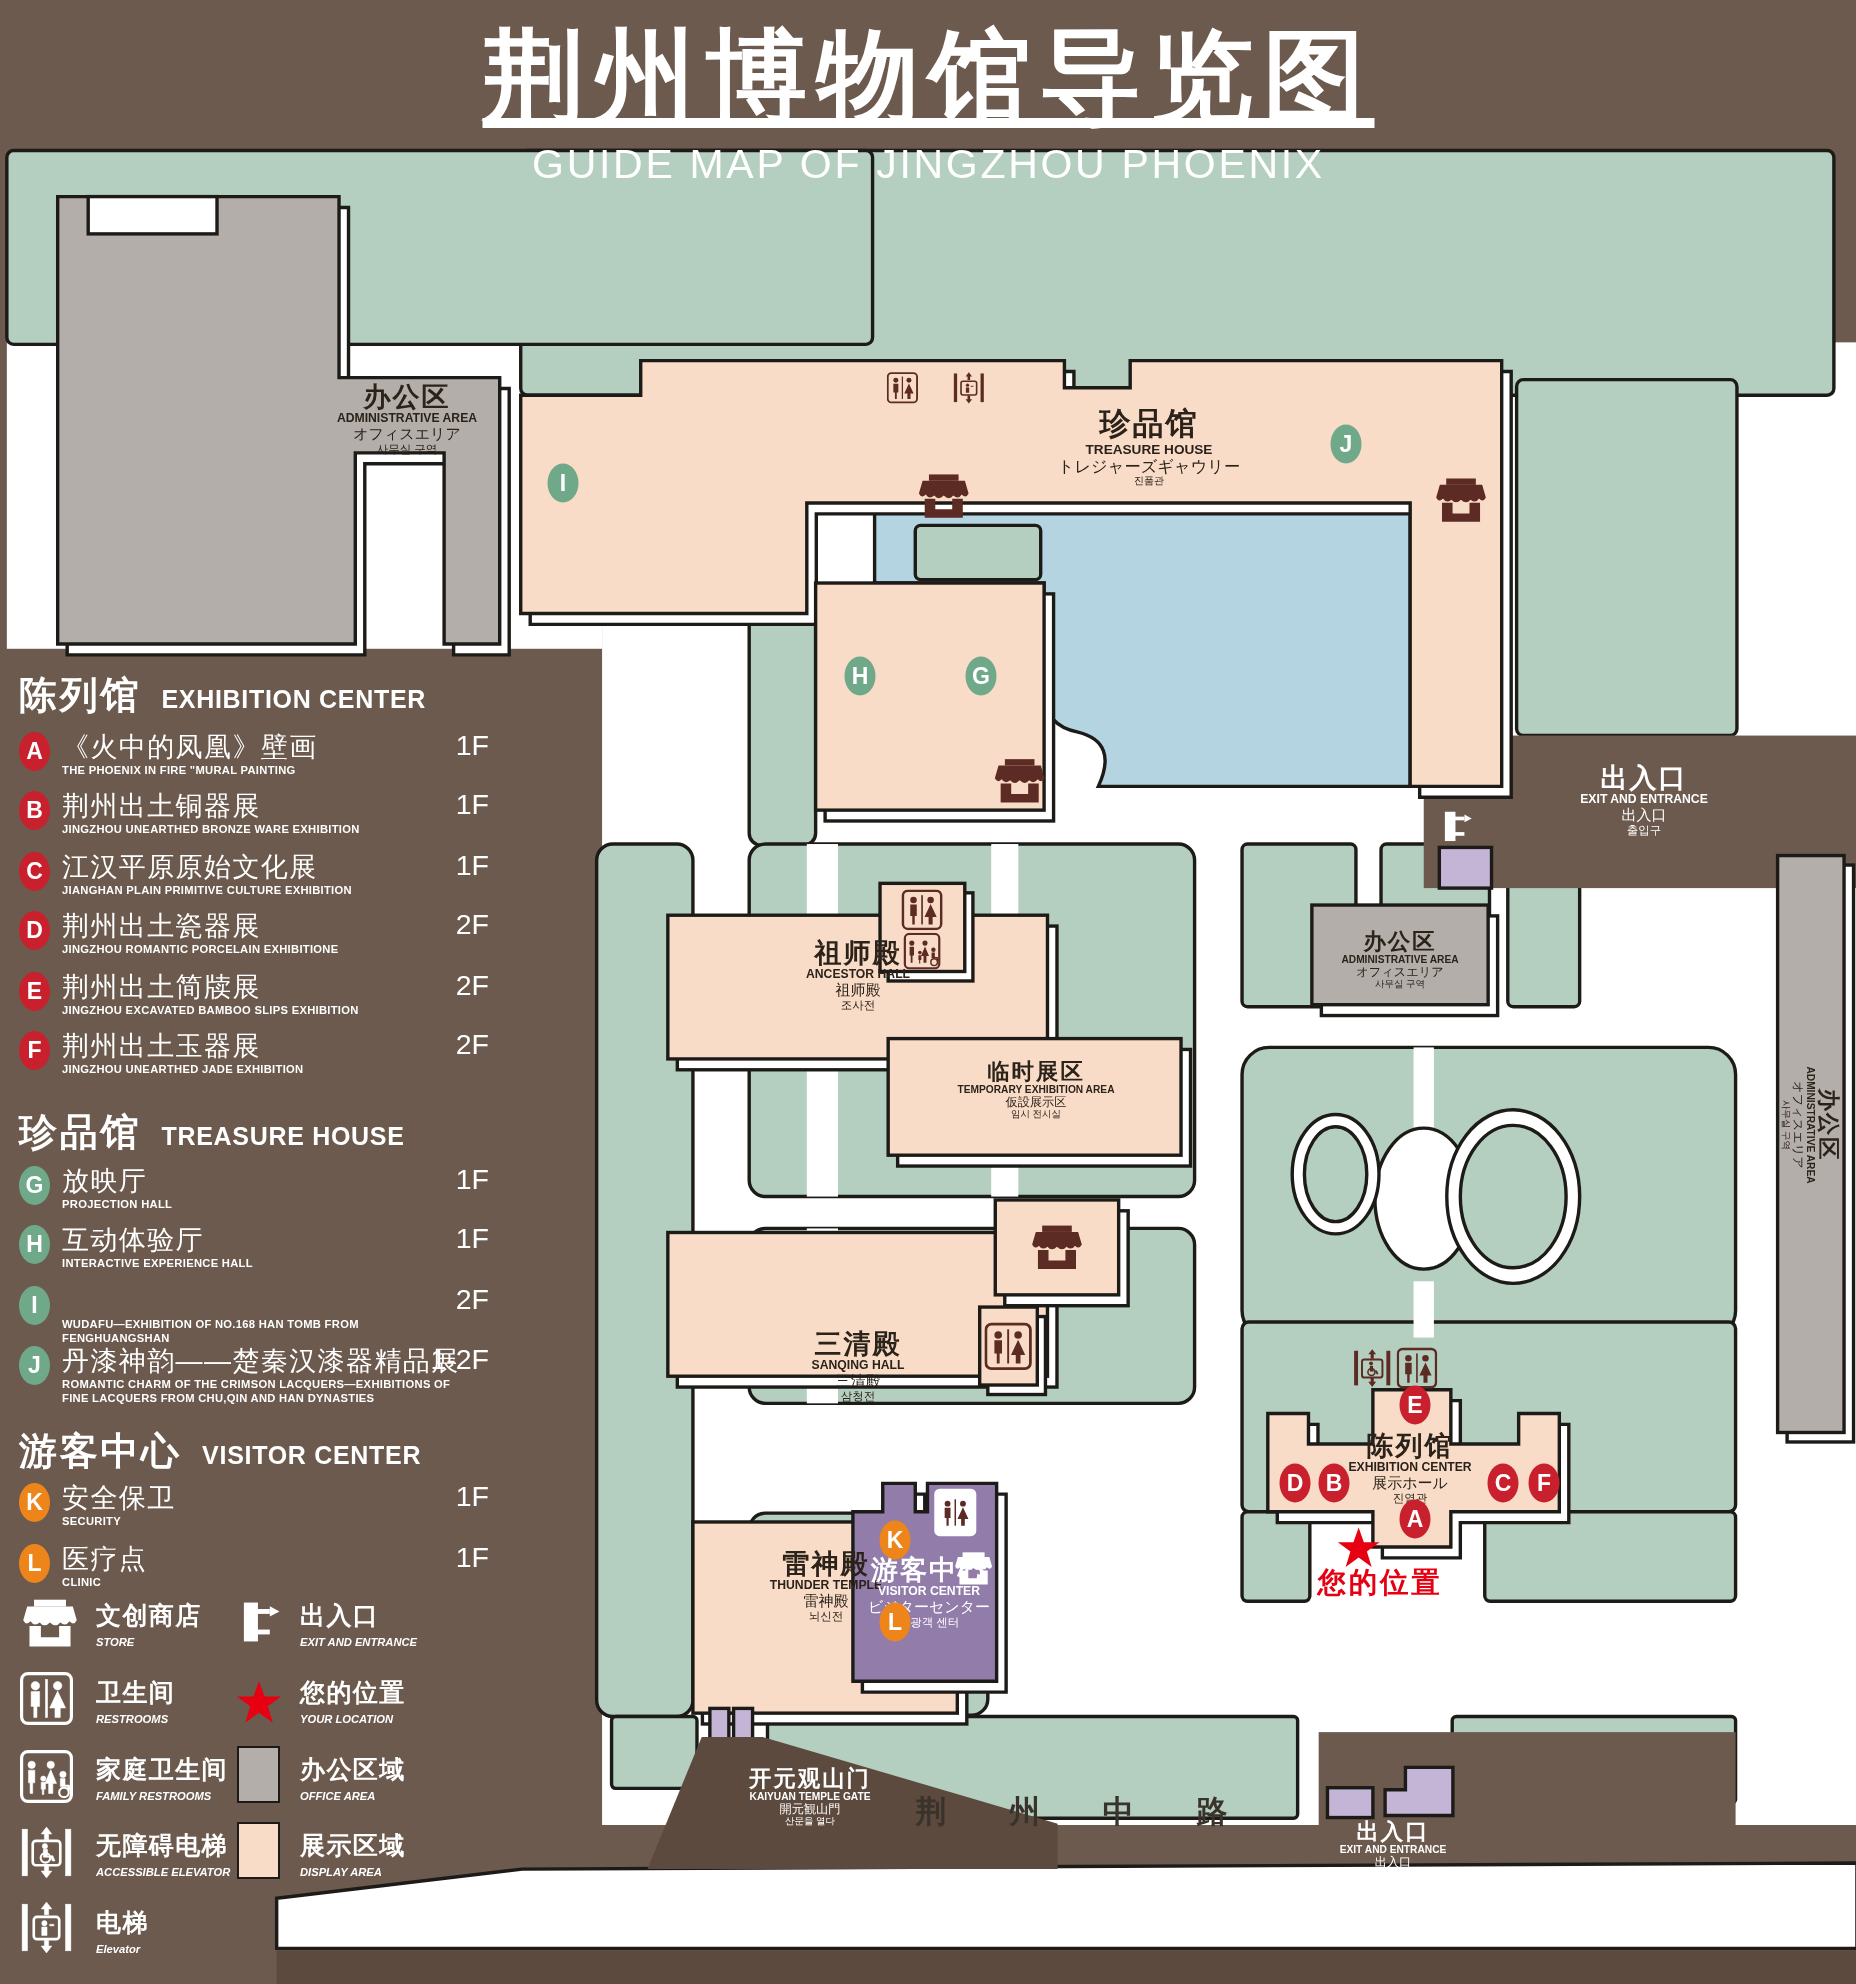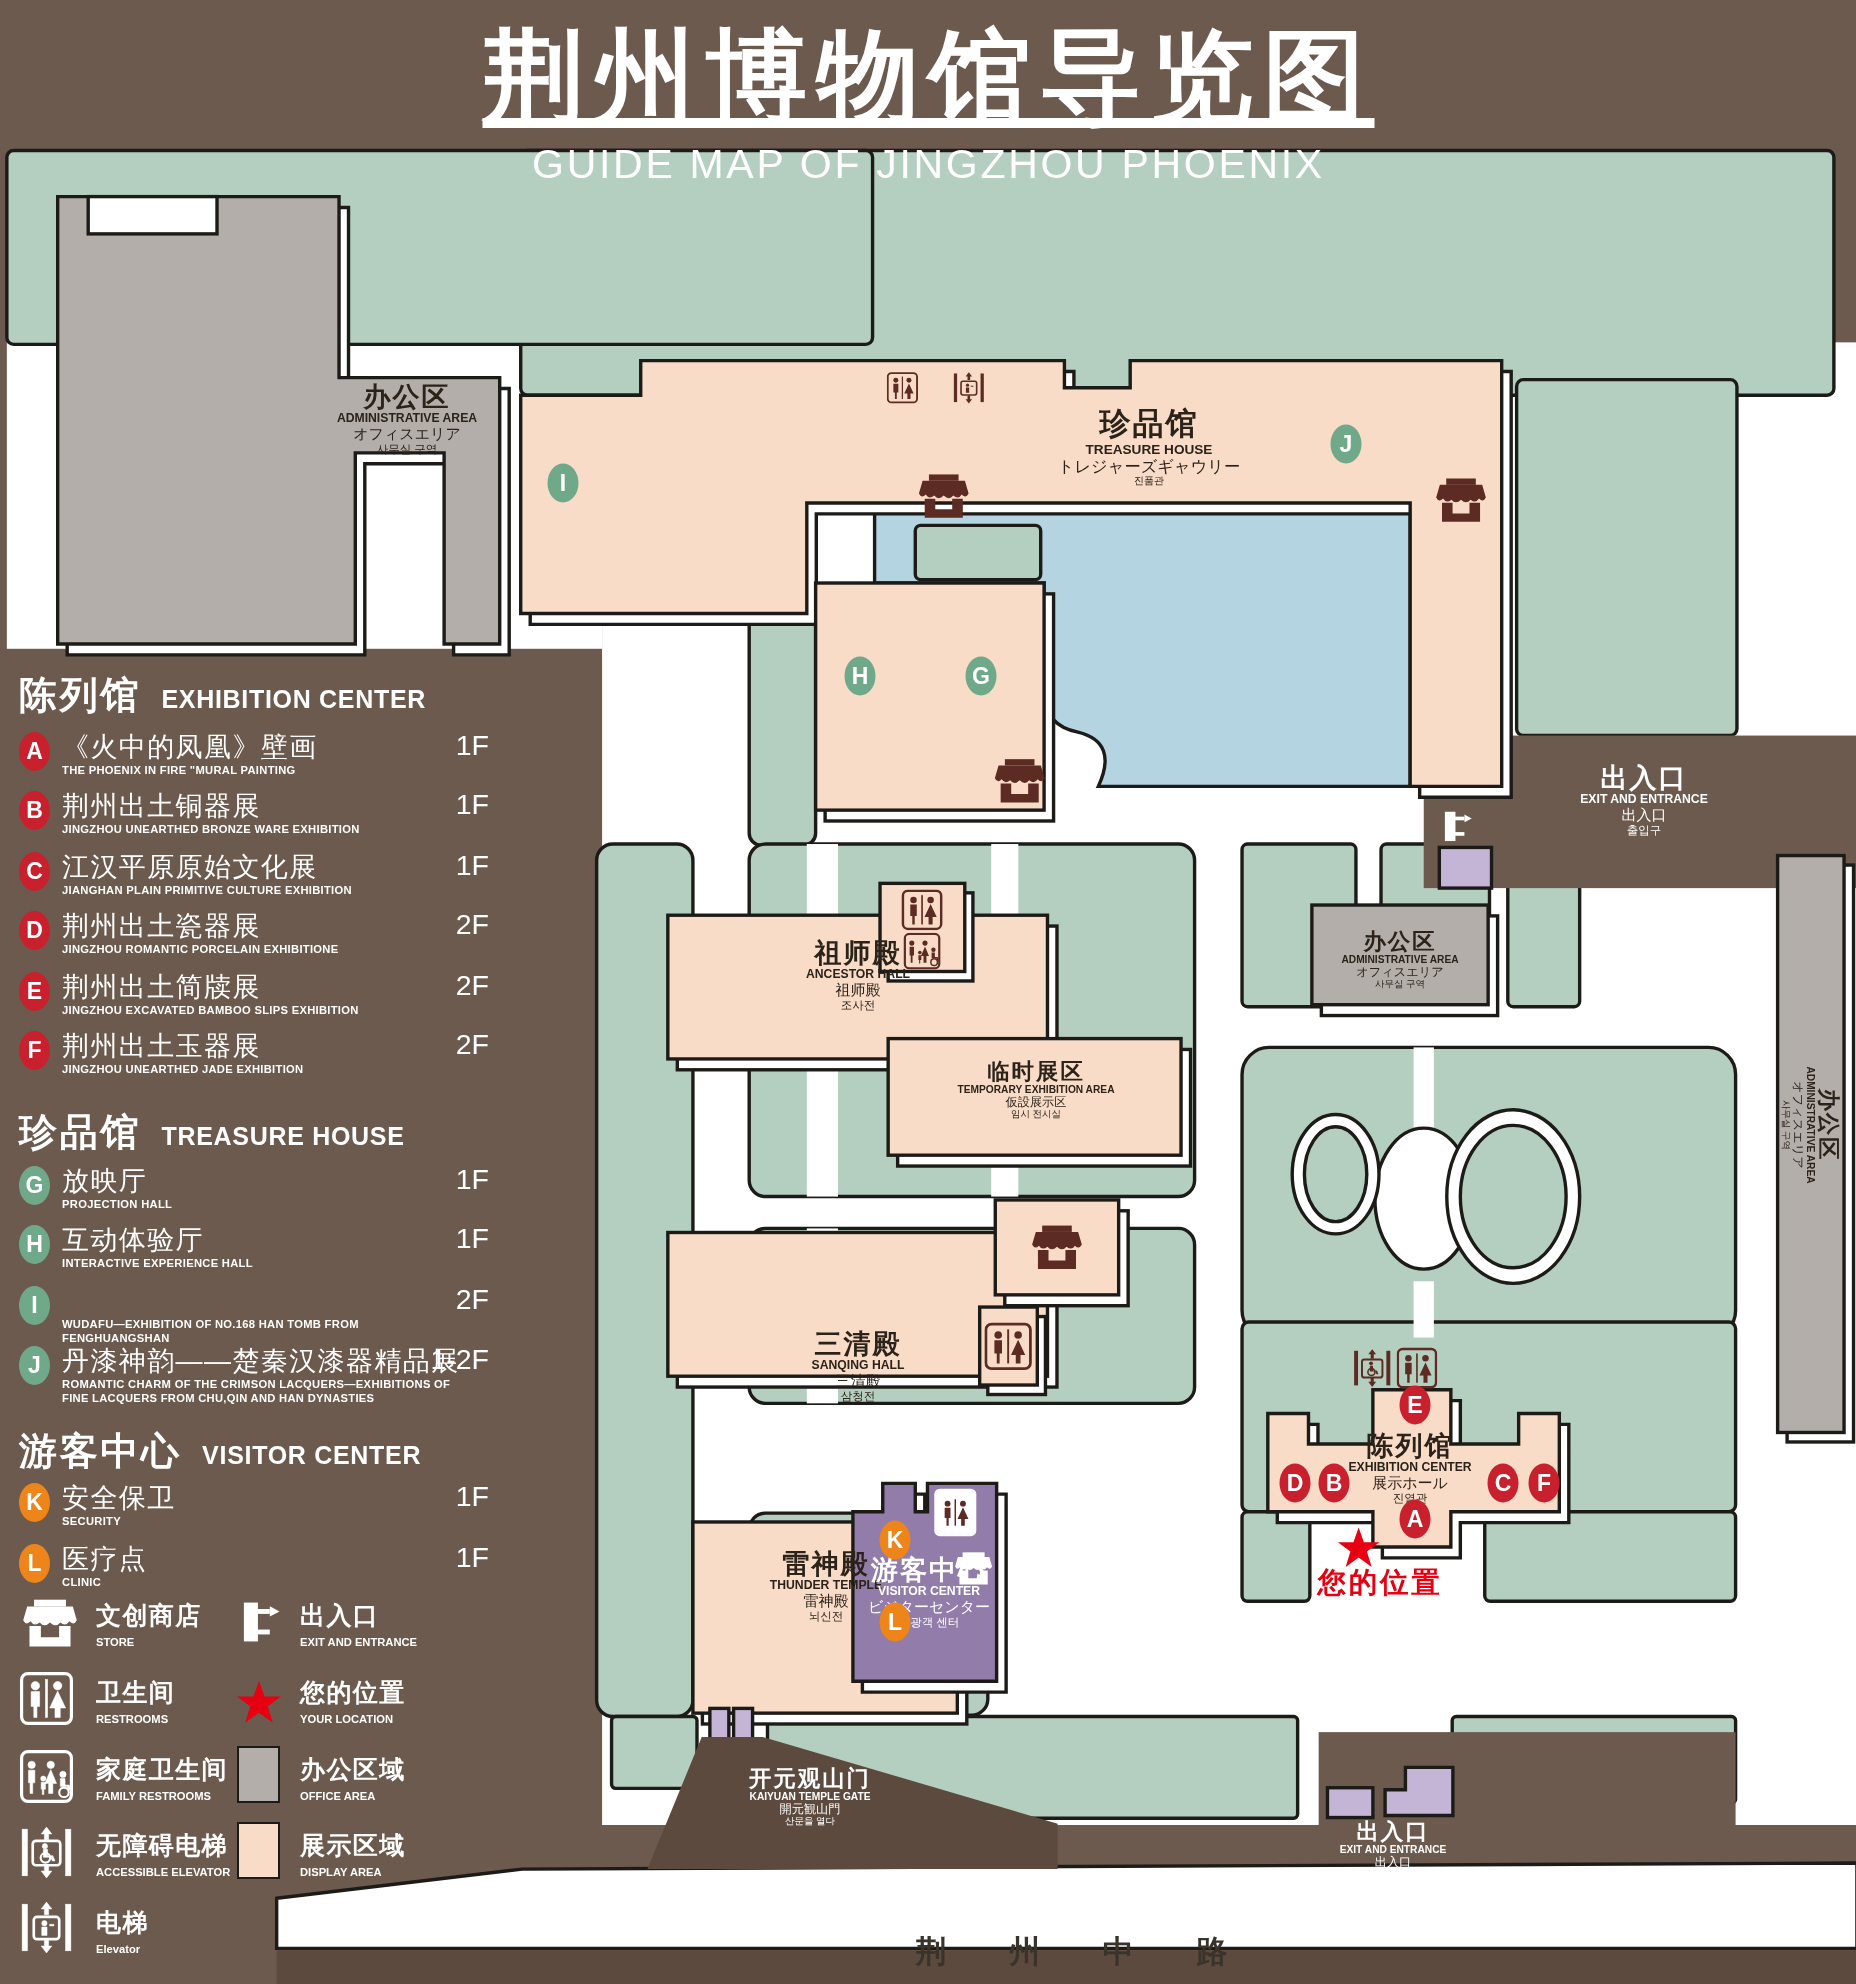--- a/index.html
+++ b/index.html
@@ -18,21 +18,21 @@
   .sec .en{font-size:25px;font-weight:bold;letter-spacing:0.7px;}
   .leg-item{left:19px;width:470px;height:54px;color:#fff;}
   .leg-item .dot{position:absolute;left:0;top:2.7px;}
   .leg-item .li-zh{position:absolute;left:43px;top:0;font-size:27px;letter-spacing:1.4px;white-space:nowrap;}
   .leg-item .li-en{position:absolute;left:43px;top:34px;font-size:11.2px;font-weight:bold;letter-spacing:0.3px;width:407px;line-height:14.2px;}
   .leg-item .li-fl{position:absolute;right:0;top:0;font-size:28.5px;font-weight:500;}
   .dot{width:31px;height:39px;border-radius:50%;display:flex;align-items:center;justify-content:center;
        color:#fff;font-weight:bold;font-size:23px;}
   .d-red{background:#c9202e;} .d-green{background:#6fa98a;} .d-orange{background:#ee851b;}
   .sym-zh{font-size:25px;font-weight:bold;color:#fff;letter-spacing:1.4px;white-space:nowrap;}
-  .sym-en{font-size:11.2px;font-weight:bold;color:#fff;margin-top:4.1px;white-space:nowrap;}
+  .sym-en{font-size:11.2px;font-weight:bold;color:#fff;margin-top:4.1px;white-space:nowrap;font-style:italic;}
   .swatch{width:39px;height:53px;border:2.7px solid #1d1b18;}
   
   .map-label{transform:translate(-50%,-50%);text-align:center;color:#2b2219;line-height:1.12;white-space:nowrap;}
   .map-label .mzh{font-weight:bold;letter-spacing:2px;}
   .map-label .men{font-weight:bold;}
   .lbl-lg .mzh{font-size:31px;} .lbl-lg .men{font-size:13.6px;} .lbl-lg .mja{font-size:16.3px;} .lbl-lg .mko{font-size:10px;}
   .lbl-md .mzh{font-size:27px;} .lbl-md .men{font-size:12.2px;} .lbl-md .mja{font-size:15px;} .lbl-md .mko{font-size:11.5px;}
   .lbl-sm .mzh{font-size:22.4px;} .lbl-sm .men{font-size:10.2px;} .lbl-sm .mja{font-size:12.2px;} .lbl-sm .mko{font-size:9.5px;}
   .light{color:#ffffff;}
   .marker{transform:translate(-50%,-50%);}
@@ -501,21 +501,21 @@
 
 <div class="abs map-label lbl-sm light" style="left:810px;top:1796px">
   <div class="mzh">开元观山门</div>
   <div class="men">KAIYUAN TEMPLE GATE</div>
   <div class="mja">開元観山門</div>
   <div class="mko">산문을 열다</div>
 </div>
 
 <div class="abs loc-text" style="left:1380px;top:1583px">您的位置</div>
 
-<div class="abs road-text" style="left:1085px;top:1952px">荆 州 中 路</div>
+<div class="abs road-text" style="left:1085px;top:1812px">荆 州 中 路</div>
 
 <div class="abs dot d-green marker" style="left:563px;top:483px">I</div>
 <div class="abs dot d-green marker" style="left:1346px;top:444px">J</div>
 <div class="abs dot d-green marker" style="left:860px;top:676px">H</div>
 <div class="abs dot d-green marker" style="left:981px;top:676px">G</div>
 <div class="abs dot d-red marker" style="left:1415px;top:1405px">E</div>
 <div class="abs dot d-red marker" style="left:1295px;top:1483px">D</div>
 <div class="abs dot d-red marker" style="left:1334px;top:1483px">B</div>
 <div class="abs dot d-red marker" style="left:1503px;top:1483px">C</div>
 <div class="abs dot d-red marker" style="left:1544px;top:1483px">F</div>

